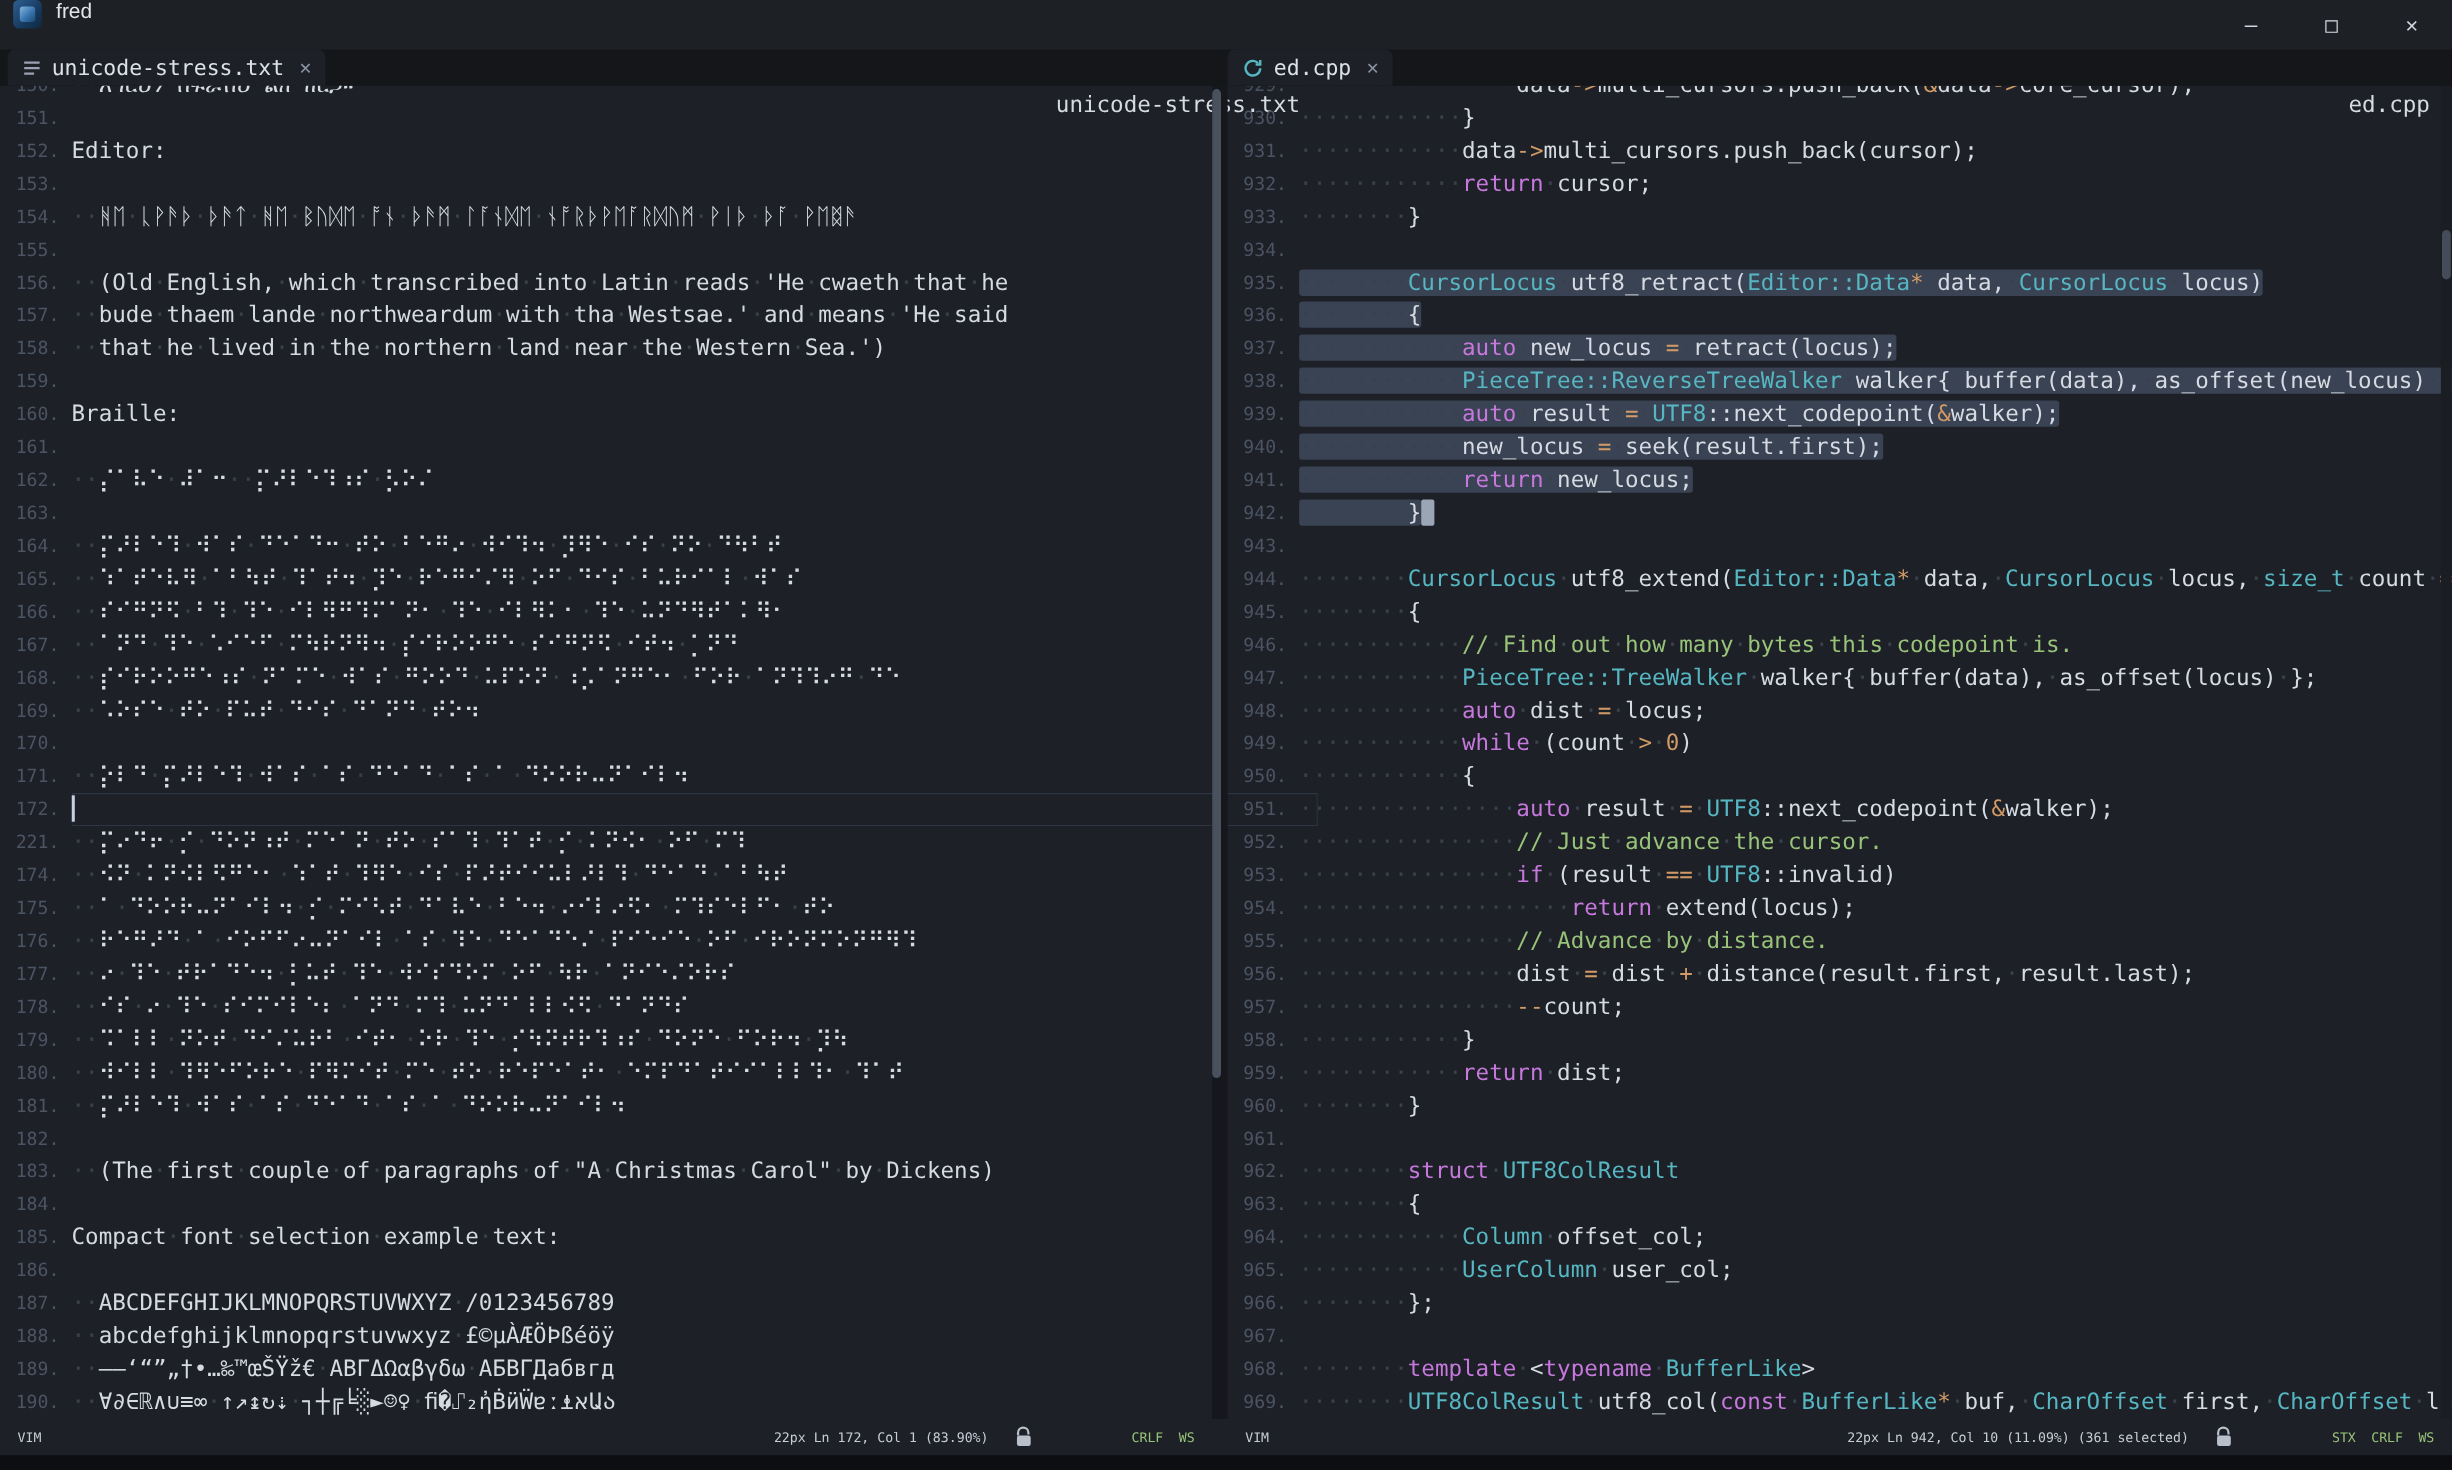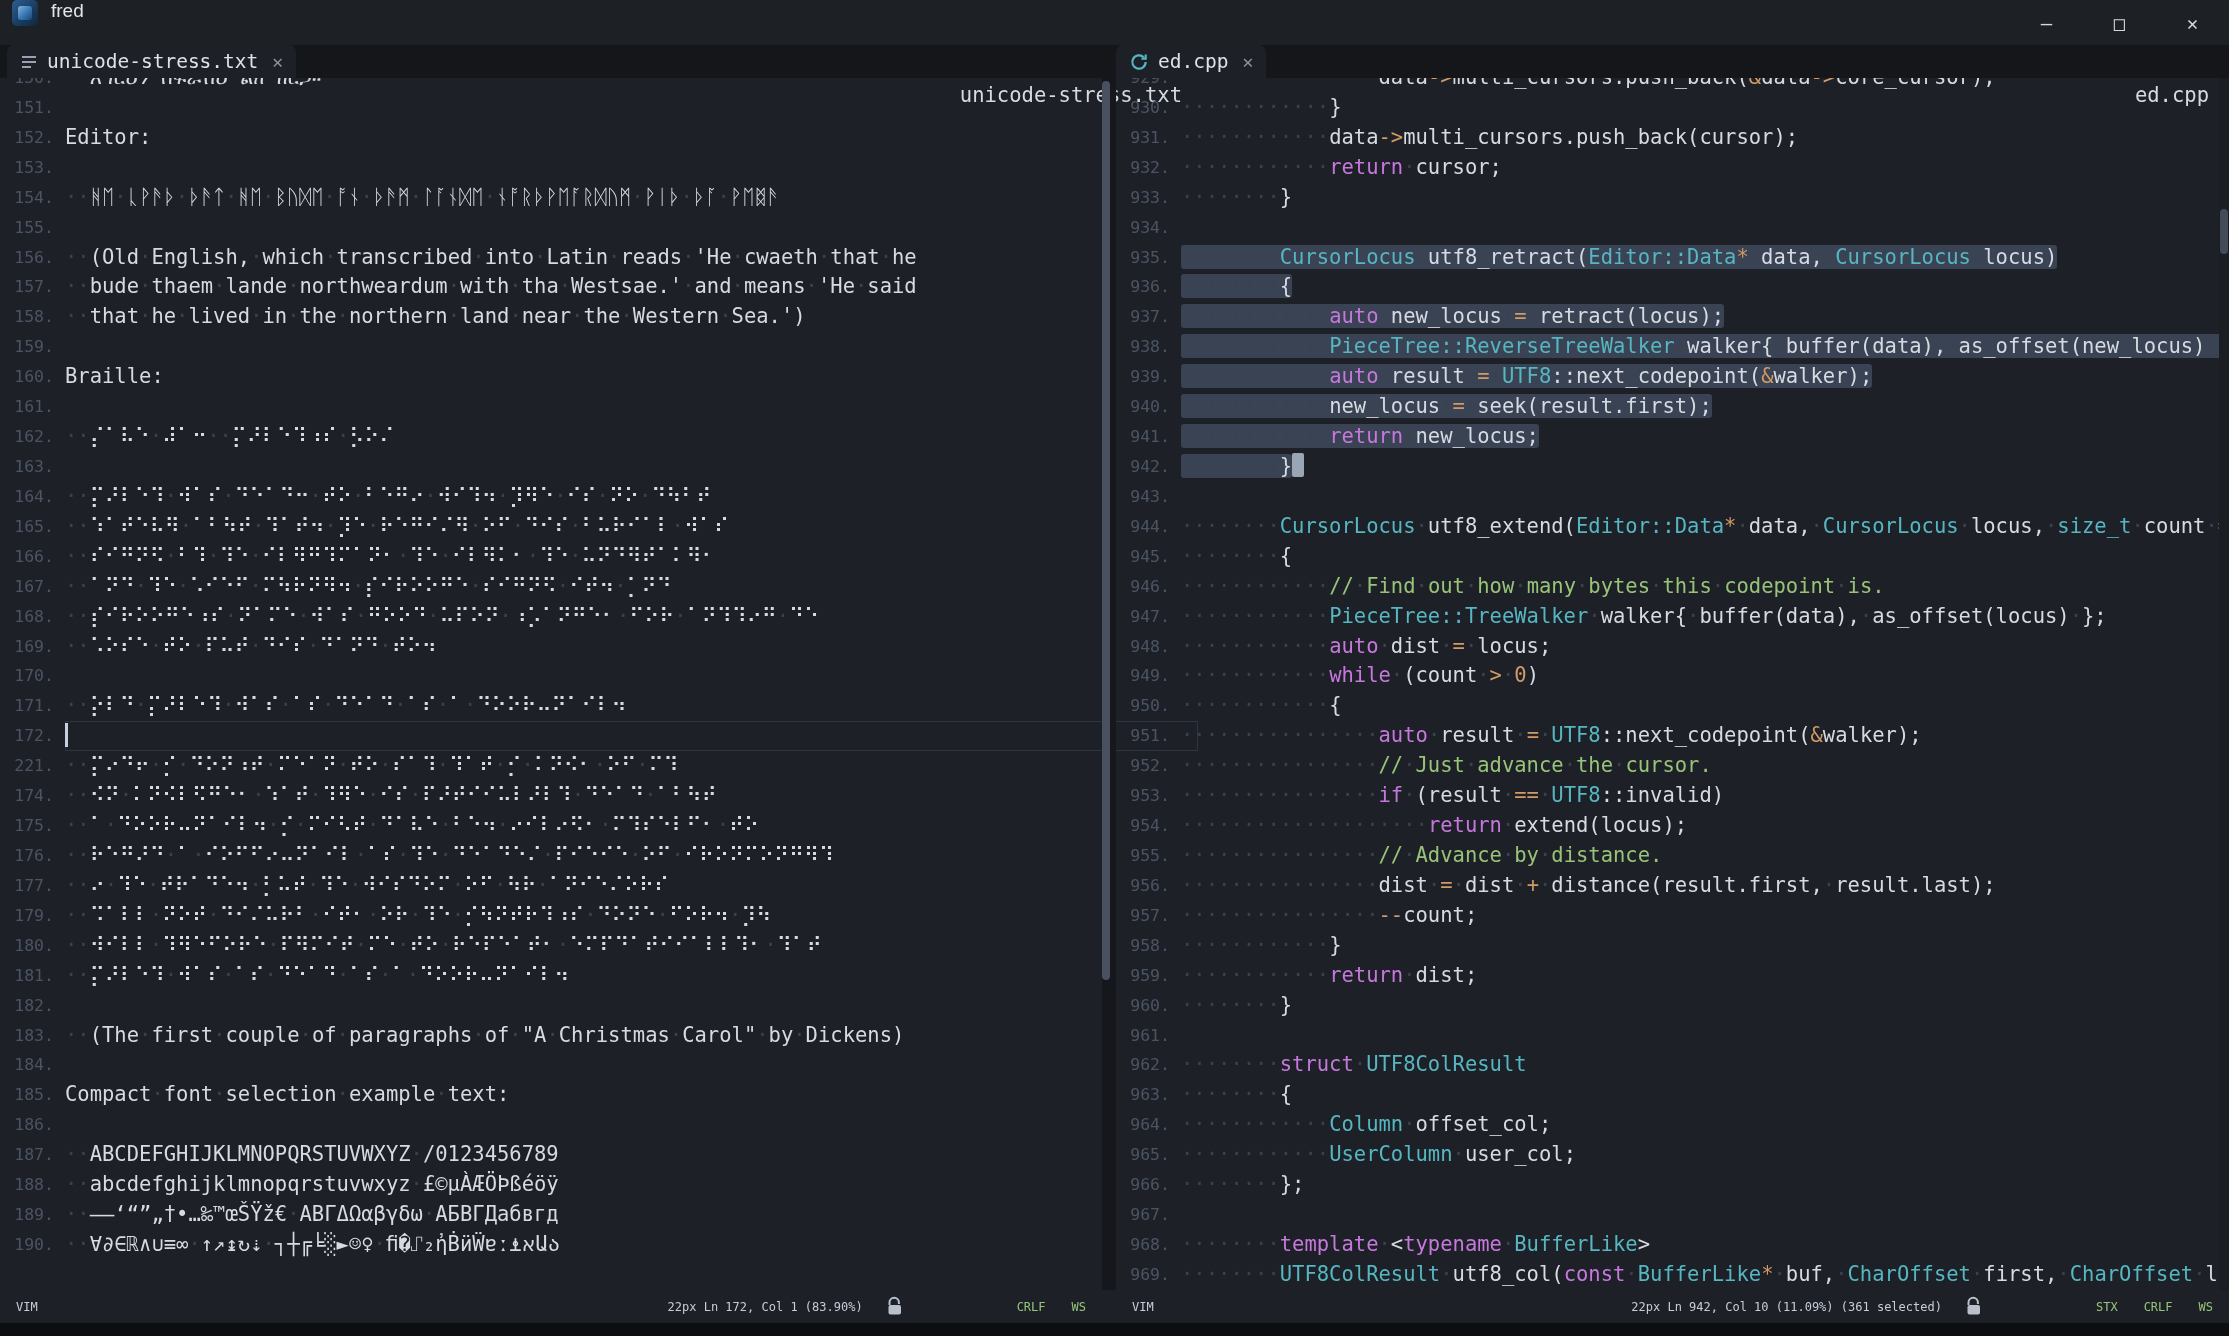--- a/index.html
+++ b/index.html
@@ -52,21 +52,21 @@
   .left-thumb{position:absolute;left:0;width:8px;top:3px;height:899px;background:#49505e;border-radius:4px}
   .scrollbar-right{position:absolute;right:0;top:0;bottom:0;width:10px;background:#1a1d22}
   .right-thumb{position:absolute;right:1px;width:8px;top:131px;height:45px;background:#454c59;border-radius:4px}
 
   
   .statusbar{position:absolute;left:0;right:0;bottom:13px;height:33px;background:#1d2127;font-size:12px}
   .status-seg{position:absolute;top:0;bottom:0;display:flex;align-items:center;padding:0 16px;white-space:pre}
   .mode{color:#c7cdd8}
   .pos{margin-left:auto;color:#c7cdd8}
   .lock{margin-left:22px;display:flex;align-items:center}
-  .badges{margin-left:112px;display:flex;gap:26px;color:#98c379}
+  .badges{margin-left:88px;display:flex;gap:14px;color:#98c379}
   .bottom-strip{position:absolute;left:0;right:0;bottom:0;height:13px;background:#0c0e12}
 </style>
 </head>
 <body>
 
 <div class="window">
 
   <div class="titlebar">
     <div class="app-icon"></div>
     <div class="title">fred</div>
@@ -212,20 +212,24 @@
           </div>
           <div class="line">
             <span class="num">176.</span>
             <span class="codearea"><span class="s-p"><span class="ws">·</span><span class="ws">·</span>⠗⠑⠛⠜⠙<span class="ws">·</span>⠁<span class="ws">·</span>⠊⠕⠋⠋⠔⠤⠝⠁⠊⠇<span class="ws">·</span>⠁⠎<span class="ws">·</span>⠹⠑<span class="ws">·</span>⠙⠑⠁⠙⠑⠌<span class="ws">·</span>⠏⠊⠑⠊⠑<span class="ws">·</span>⠕⠋<span class="ws">·</span>⠊⠗⠕⠝⠍⠕⠝⠛⠻⠹</span></span>
           </div>
           <div class="line">
             <span class="num">177.</span>
             <span class="codearea"><span class="s-p"><span class="ws">·</span><span class="ws">·</span>⠔<span class="ws">·</span>⠹⠑<span class="ws">·</span>⠞⠗⠁⠙⠑⠲<span class="ws">·</span>⡃⠥⠞<span class="ws">·</span>⠹⠑<span class="ws">·</span>⠺⠊⠎⠙⠕⠍<span class="ws">·</span>⠕⠋<span class="ws">·</span>⠳⠗<span class="ws">·</span>⠁⠝⠊⠑⠌⠕⠗⠎</span></span>
           </div>
           <div class="line">
+            <span class="num">178.</span>
+            <span class="codearea"><span class="s-p"><span class="ws">·</span><span class="ws">·</span>⠊⠎<span class="ws">·</span>⠔<span class="ws">·</span>⠹⠑<span class="ws">·</span>⠎⠊⠍⠊⠇⠑⠆<span class="ws">·</span>⠁⠝⠙<span class="ws">·</span>⠍⠹<span class="ws">·</span>⠥⠝⠙⠁⠇⠇⠪⠫<span class="ws">·</span>⠙⠁⠝⠙⠎</span></span>
+          </div>
+          <div class="line">
             <span class="num">179.</span>
             <span class="codearea"><span class="s-p"><span class="ws">·</span><span class="ws">·</span>⠩⠁⠇⠇<span class="ws">·</span>⠝⠕⠞<span class="ws">·</span>⠙⠊⠌⠥⠗⠃<span class="ws">·</span>⠊⠞⠂<span class="ws">·</span>⠕⠗<span class="ws">·</span>⠹⠑<span class="ws">·</span>⡊⠳⠝⠞⠗⠹⠰⠎<span class="ws">·</span>⠙⠕⠝⠑<span class="ws">·</span>⠋⠕⠗⠲<span class="ws">·</span>⡹⠳</span></span>
           </div>
           <div class="line">
             <span class="num">180.</span>
             <span class="codearea"><span class="s-p"><span class="ws">·</span><span class="ws">·</span>⠺⠊⠇⠇<span class="ws">·</span>⠹⠻⠑⠋⠕⠗⠑<span class="ws">·</span>⠏⠻⠍⠊⠞<span class="ws">·</span>⠍⠑<span class="ws">·</span>⠞⠕<span class="ws">·</span>⠗⠑⠏⠑⠁⠞⠂<span class="ws">·</span>⠑⠍⠏⠙⠁⠞⠊⠊⠁⠇⠇⠹⠂<span class="ws">·</span>⠹⠁⠞</span></span>
           </div>
           <div class="line">
             <span class="num">181.</span>
             <span class="codearea"><span class="s-p"><span class="ws">·</span><span class="ws">·</span>⡍⠜⠇⠑⠹<span class="ws">·</span>⠺⠁⠎<span class="ws">·</span>⠁⠎<span class="ws">·</span>⠙⠑⠁⠙<span class="ws">·</span>⠁⠎<span class="ws">·</span>⠁<span class="ws">·</span>⠙⠕⠕⠗⠤⠝⠁⠊⠇⠲</span></span>

